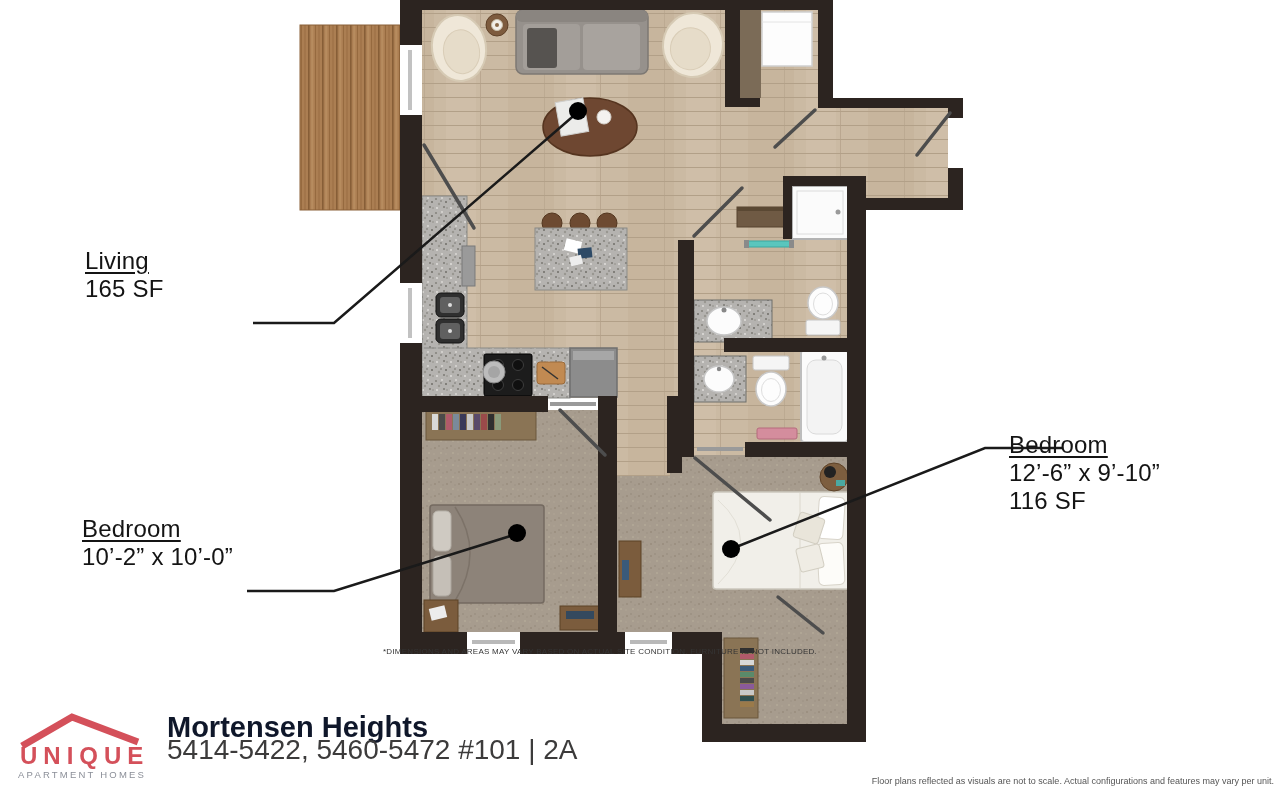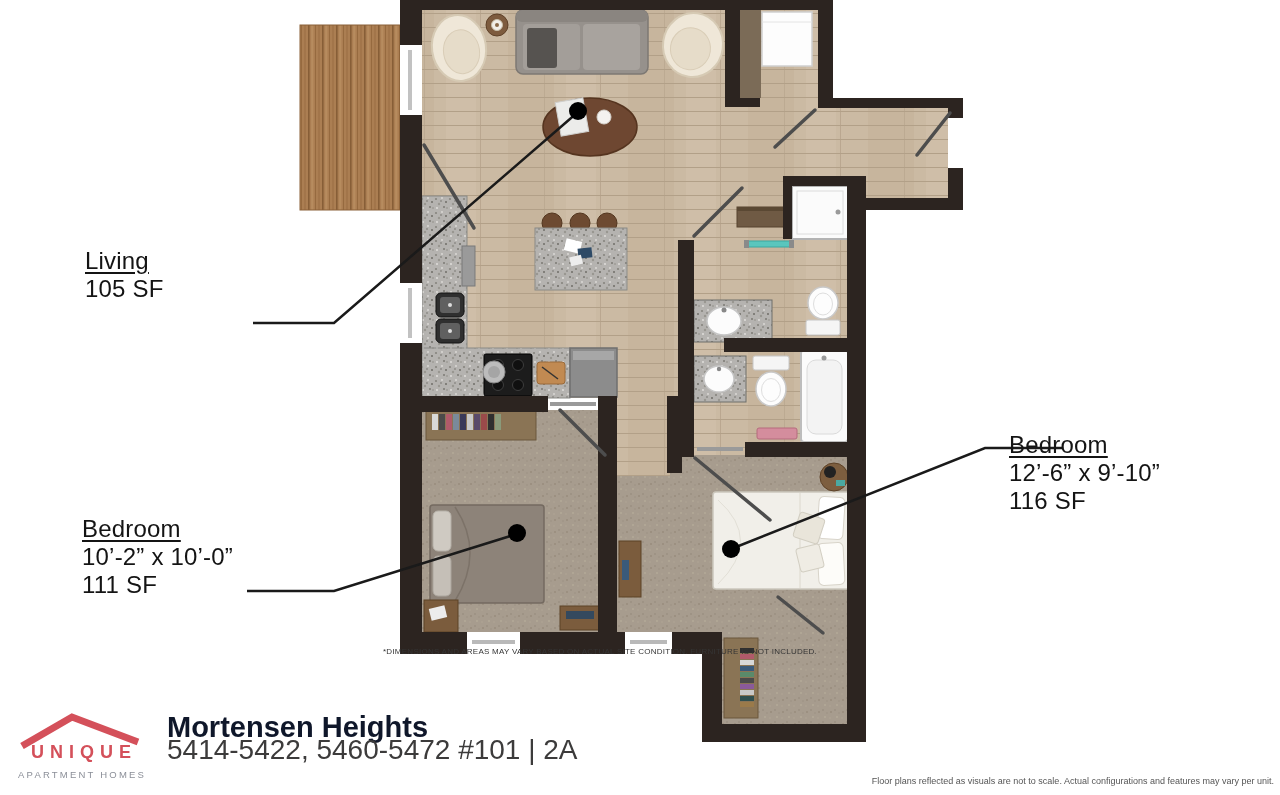--- a/index.html
+++ b/index.html
@@ -17,21 +17,21 @@
   .plan-label .room-name{text-decoration:underline;text-underline-offset:3px;}
   .plan-label div{white-space:nowrap;}
   .plan-disclaimer{
     position:absolute;left:383px;top:647px;
     font-size:8px;letter-spacing:.25px;color:#343434;white-space:nowrap;
   }
   
   .brand-roof{position:absolute;left:16px;top:709px;}
   .brand-name{
     position:absolute;left:14px;top:742px;width:134px;text-align:center;
-    font-size:18px;font-weight:600;letter-spacing:6px;text-indent:6px;
+    font-size:24px;font-weight:600;letter-spacing:6px;text-indent:6px;
     color:var(--accent,#d4505a);white-space:nowrap;
   }
   .brand-tagline{
     position:absolute;left:14px;top:769px;width:134px;text-align:center;
     font-size:9.5px;font-weight:500;letter-spacing:2.2px;text-indent:2.2px;
     color:#8b8f98;white-space:nowrap;
   }
   .property-name{
     position:absolute;left:167px;top:711px;
     font-size:29px;font-weight:700;color:#0f172a;white-space:nowrap;
@@ -334,27 +334,26 @@
     <polyline points="247,591 334,591 517,534"></polyline>
     <polyline points="731,549 985,448 1063,448"></polyline>
   </g>
   <circle cx="578" cy="111" r="9" fill="#000"></circle>
   <circle cx="517" cy="533" r="9" fill="#000"></circle>
   <circle cx="731" cy="549" r="9" fill="#000"></circle>
 </svg>
 
 <div class="plan-label" style="left:85px;top:247px;">
   <div class="room-name">Living</div>
-  <div>105 SF</div>
+  <div>165 SF</div>
 </div>
 
 <div class="plan-label" style="left:82px;top:515px;">
   <div class="room-name">Bedroom</div>
   <div>10’-2” x 10’-0”</div>
-  <div>111 SF</div>
 </div>
 
 <div class="plan-label" style="left:1009px;top:431px;">
   <div class="room-name">Bedroom</div>
   <div>12’-6” x 9’-10”</div>
   <div>116 SF</div>
 </div>
 
 <div class="plan-disclaimer">*DIMENSIONS AND AREAS MAY VARY BASED ON ACTUAL SITE CONDITION. FURNITURE IS NOT INCLUDED.</div>
 

